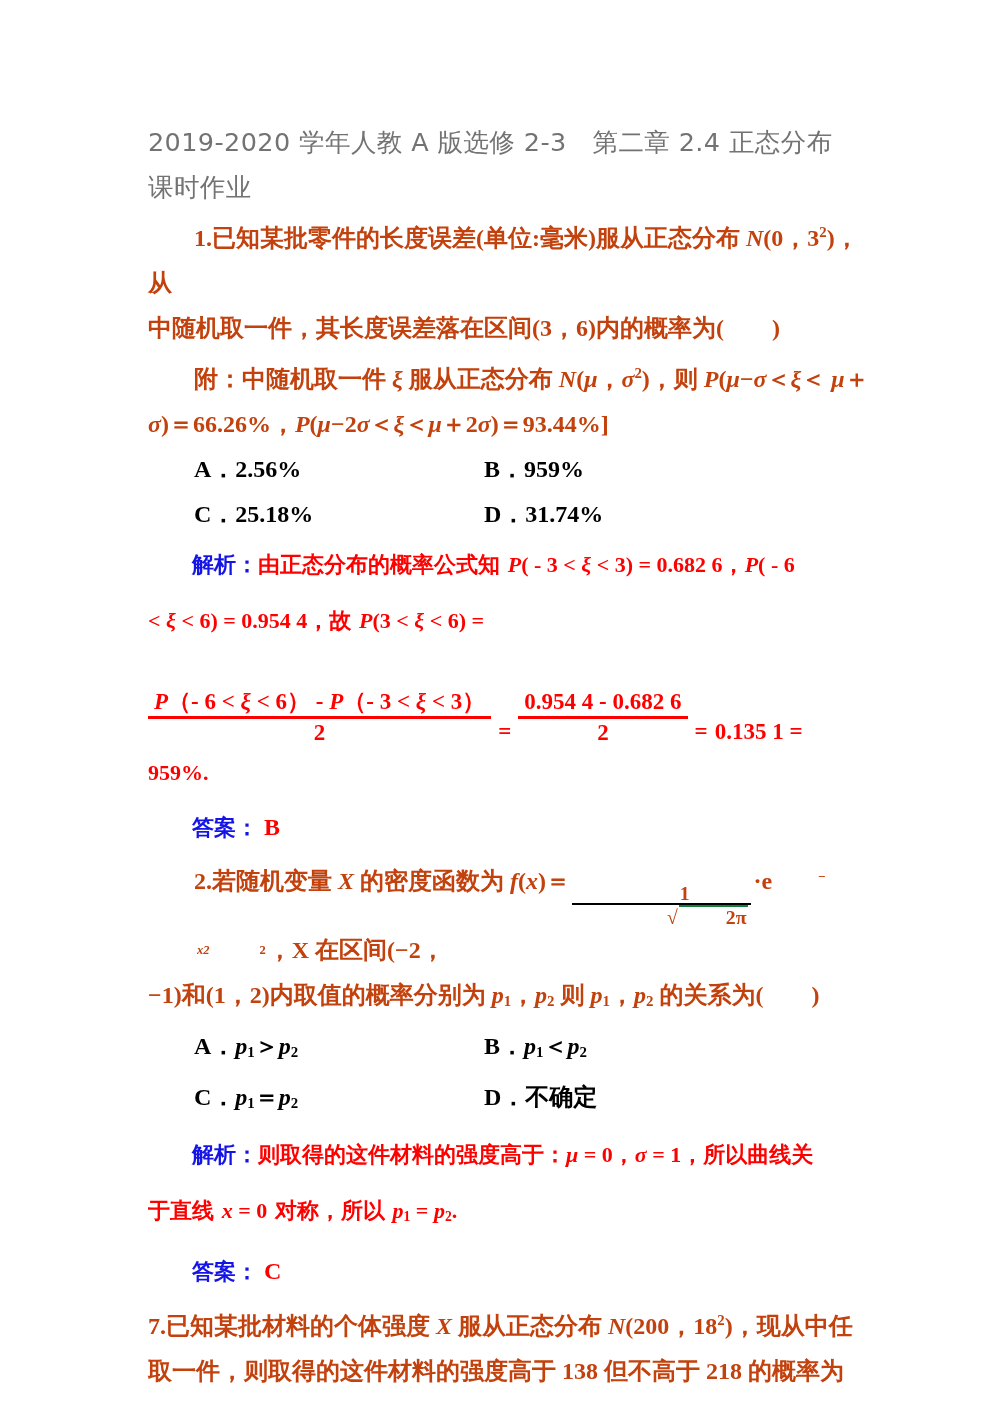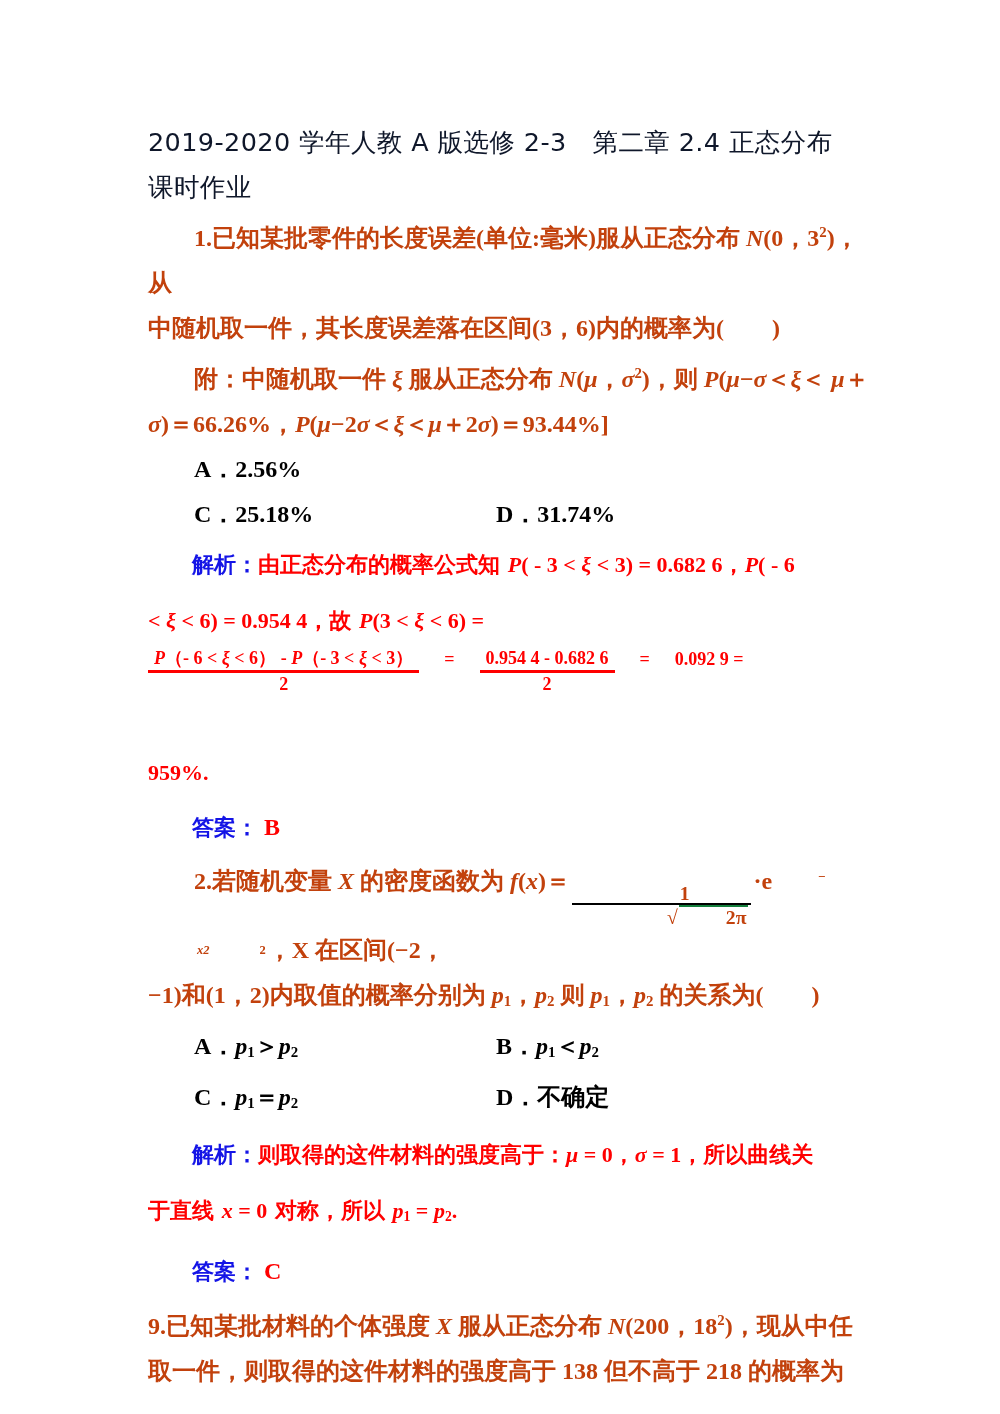--- a/index.html
+++ b/index.html
@@ -29,21 +29,21 @@
     width: 730px;
   }
 
   
   .doc-title {
     font-family: "DejaVu Sans", "Liberation Sans", sans-serif;
     font-size: 25.5px;
     font-weight: 400;
     line-height: 45px;
     letter-spacing: 0.4px;
-    color: #0f172a;
+    color: #737373;
     width: 735px;
   }
 
   
   .para {
     font-family: "Liberation Serif", "DejaVu Serif", serif;
     font-size: 24px;
     font-weight: bold;
     line-height: 45px;
     color: #c2410c;
@@ -75,21 +75,20 @@
 
   
   .opts {
     display: flex;
     width: 730px;
     font-size: 24px;
     font-weight: bold;
     line-height: 45px;
     padding-left: 46px;
     box-sizing: border-box;
-    gap: 12px;
   }
   .opt-a { width: 290px; }
   .opt-b { width: 300px; }
 
   
   .analysis {
     font-family: "DejaVu Sans", "Liberation Sans", sans-serif;
     font-size: 22px;
     font-weight: bold;
     line-height: 56px;
@@ -131,28 +130,27 @@
     font-family: "Liberation Serif", "DejaVu Serif", serif;
     font-weight: bold;
     font-style: normal;
     font-size: 24px;
     padding-left: 6px;
   }
 
   
   .eqline {
     display: flex;
-    align-items: flex-start;
-    width: 730px;
-    color: #ff0000;
-    font-size: 18px;
+    align-items: flex-end;
+    width: 730px;
+    color: #ff0000;
+    font-size: 23px;
     font-weight: bold;
     height: 96px;
     font-family: "Liberation Serif", "DejaVu Serif", serif;
-    gap: 18px;
   }
   .frac {
     display: inline-flex;
     flex-direction: column;
     align-items: center;
     justify-content: center;
     vertical-align: middle;
   }
   .frac .num {
     padding: 0 6px 2px 6px;
@@ -234,20 +232,23 @@
     <div class="para indent">
       <span>附：中随机取一件 </span><span class="math">ξ</span><span> 服从正态分布 </span><span class="math">N</span><span class="mathup">(<span class="math">μ</span>，<span class="math">σ</span><sup class="exp">2</sup>)</span><span>，则 </span><span class="math">P</span><span class="mathup">(<span class="math">μ</span>−<span class="math">σ</span>＜<span class="math">ξ</span>＜ <span class="math">μ</span>＋</span>
     </div>
     <div class="para noindent">
       <span class="math">σ</span><span class="mathup">)＝66.26%，</span><span class="math">P</span><span class="mathup">(<span class="math">μ</span>−2<span class="math">σ</span>＜<span class="math">ξ</span>＜<span class="math">μ</span>＋2<span class="math">σ</span>)＝93.44%]</span>
     </div>
 
     <div class="opts">
       <div class="opt-a">
         <span>A．</span><span class="mathup">2.56%</span>
+      </div>
+      <div class="opt-b">
+        <span>B．</span><span class="mathup">959%</span>
       </div>
     </div>
     <div class="opts">
       <div class="opt-a">
         <span>C．</span><span class="mathup">25.18%</span>
       </div>
       <div class="opt-b">
         <span>D．</span><span class="mathup">31.74%</span>
       </div>
     </div>
@@ -267,21 +268,21 @@
         <span class="bar"></span>
         <span class="den">2</span>
       </span>
       <span class="eq-sym">=</span>
       <span class="frac">
         <span class="num">0.954 4 - 0.682 6</span>
         <span class="bar"></span>
         <span class="den">2</span>
       </span>
       <span class="eq-sym">=</span>
-      <span class="tail">0.092 9 =</span>
+      <span class="tail">0.135 1 =</span>
     </div>
 
     <div class="analysis">
       <span class="rmathup">959%.</span>
     </div>
 
     <div class="answer-line">
       <span class="label-blue">答案：</span><span class="answer-val">B</span>
     </div>
 
@@ -322,18 +323,18 @@
     </div>
     <div class="analysis">
       <span>于直线 </span><span class="rmath">x</span><span class="rmathup"> = 0</span><span> 对称，所以 </span><span class="rmath">p<sub class="sb">1</sub></span><span class="rmathup"> = </span><span class="rmath">p<sub class="sb">2</sub></span><span class="rmathup">.</span>
     </div>
 
     <div class="answer-line">
       <span class="label-blue">答案：</span><span class="answer-val">C</span>
     </div>
 
     <div class="para noindent">
-      <span>9.已知某批材料的个体强度 </span><span class="math">X</span><span> 服从正态分布 </span><span class="math">N</span><span class="mathup">(200，18<sup class="exp">2</sup>)</span><span>，现从中任</span>
+      <span>7.已知某批材料的个体强度 </span><span class="math">X</span><span> 服从正态分布 </span><span class="math">N</span><span class="mathup">(200，18<sup class="exp">2</sup>)</span><span>，现从中任</span>
     </div>
     <div class="para noindent">取一件，则取得的这件材料的强度高于 138 但不高于 218 的概率为</div>
 
   </div>
 </div>
 
 </body></html>

